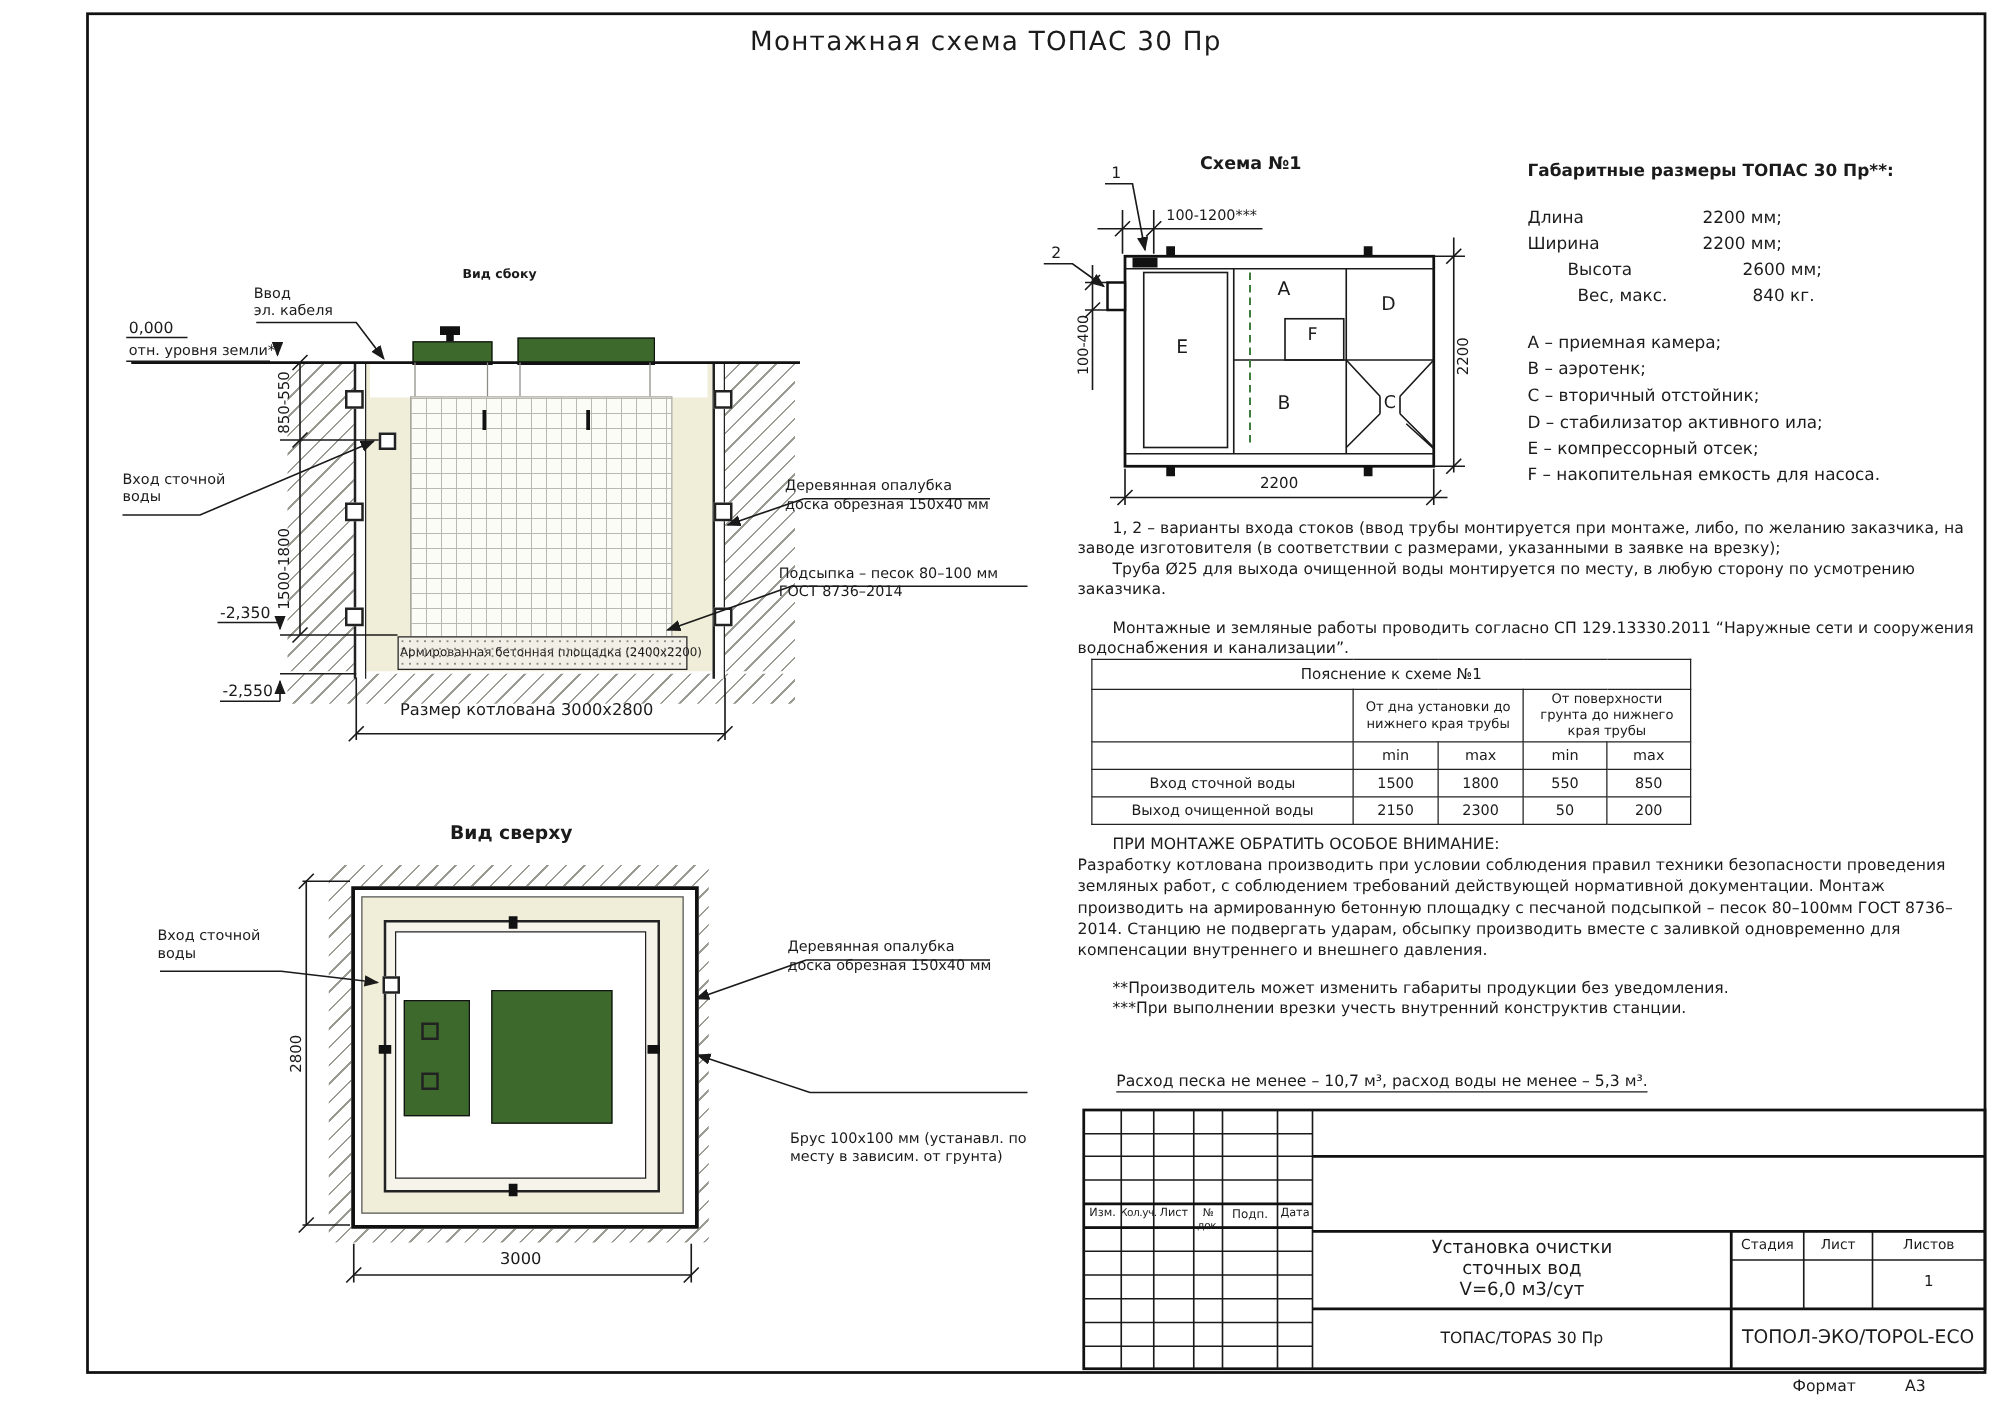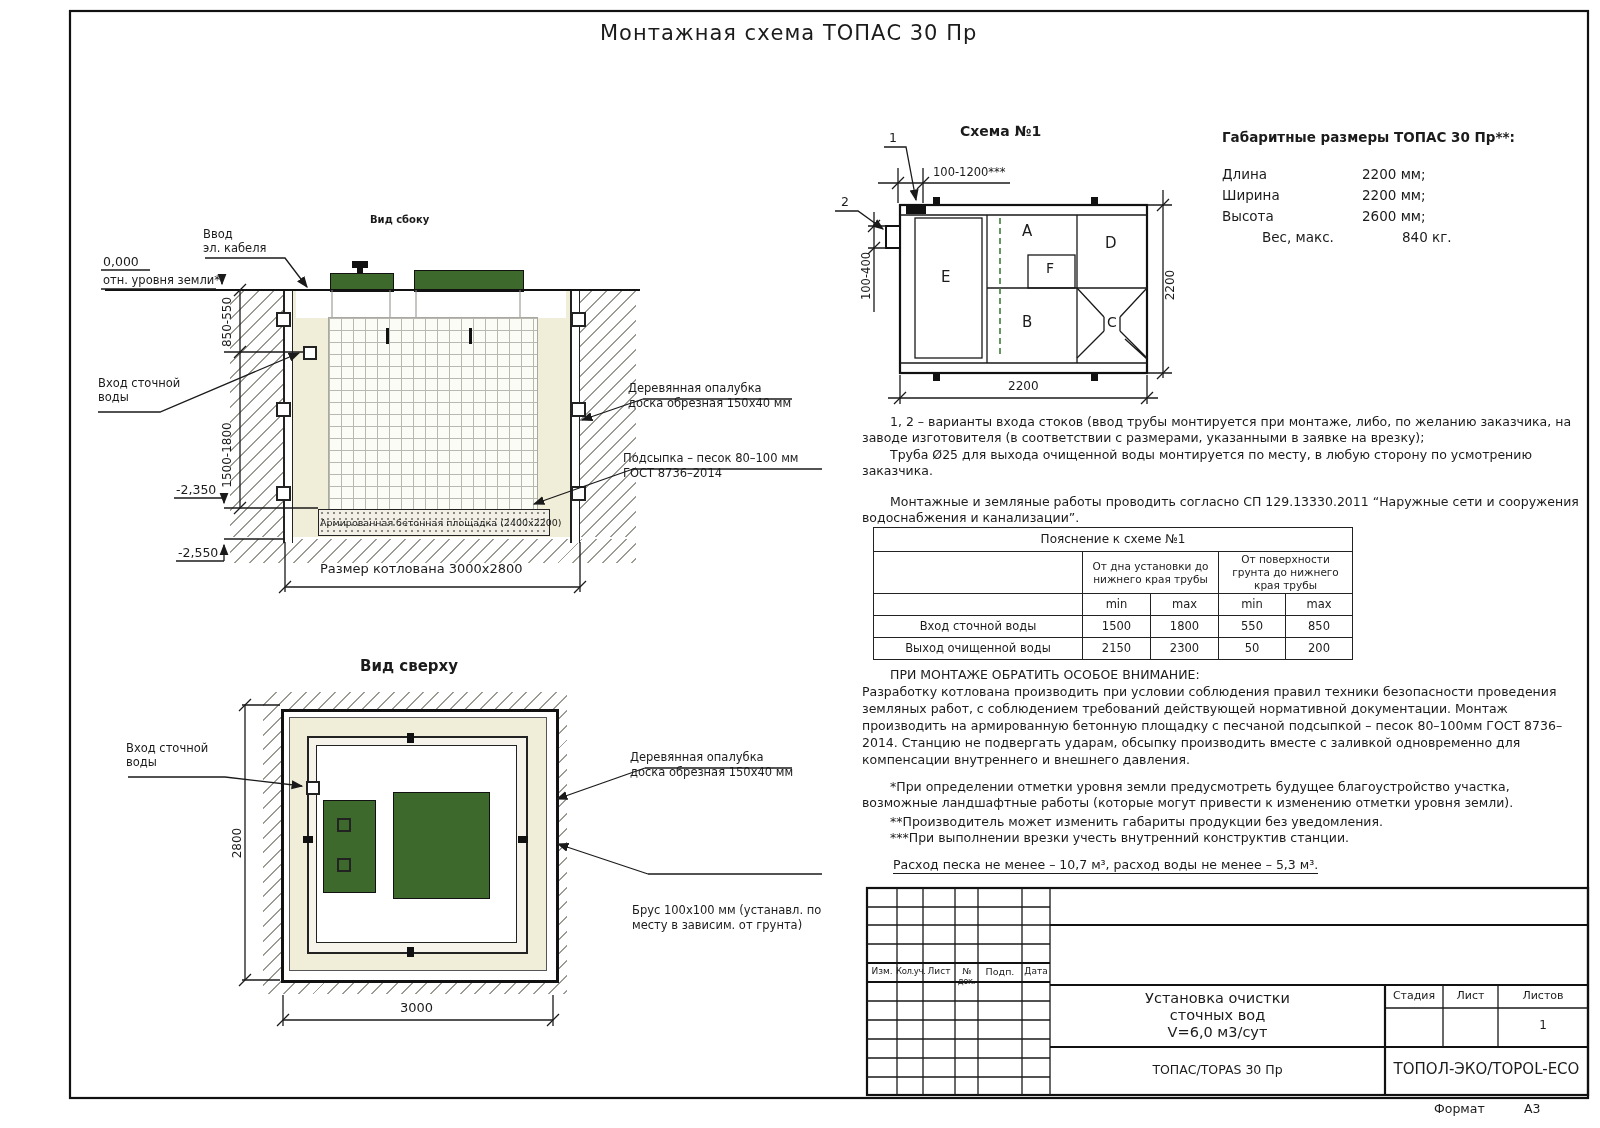--- a/index.html
+++ b/index.html
@@ -218,27 +218,35 @@
   <div class="t" style="left:1222px;top:164px;width:310px;font-size:13.5px;line-height:21px;">
     <div style="display:flex;">
         <span style="width:140px;">Длина</span>
         <span>2200 мм;</span>
       </div>
     <div style="display:flex;">
         <span style="width:140px;">Ширина</span>
         <span>2200 мм;</span>
       </div>
     <div style="display:flex;">
-        <span style="width:140px;">Высота</span>
+        <span style="width:140px;margin-left:32px;">Высота</span>
         <span>2600 мм;</span>
       </div>
     <div style="display:flex;margin-left:40px;">
         <span style="width:140px;">Вес, макс.</span>
         <span>840 кг.</span>
       </div>
+  </div>
+  <div class="t" style="left:1222px;top:264px;font-size:13.5px;line-height:21.3px;">
+    <div>A – приемная камера;</div>
+    <div>B – аэротенк;</div>
+    <div>C – вторичный отстойник;</div>
+    <div>D – стабилизатор активного ила;</div>
+    <div>E – компрессорный отсек;</div>
+    <div>F – накопительная емкость для насоса.</div>
   </div>
 
   <div class="t wrap" style="left:862px;top:414px;width:722px;font-size:12.5px;line-height:15.5px;">
     <div style="text-indent:28px;">1, 2 – варианты входа  стоков (ввод трубы монтируется при монтаже, либо, по желанию заказчика, на заводе изготовителя (в соответствии с размерами, указанными в заявке на врезку);</div>
     <div style="text-indent:28px;margin-top:2px;">Труба Ø25 для выхода очищенной воды монтируется по месту, в любую сторону по усмотрению заказчика.</div>
     <div style="text-indent:28px;margin-top:16px;">Монтажные и земляные работы проводить согласно СП 129.13330.2011 “Наружные сети и сооружения водоснабжения и канализации”.</div>
   </div>
 
   <table class="expl">
     <colgroup>
@@ -280,21 +288,20 @@
     </tr>
   </tbody>
     </table>
 
   <div class="t wrap" style="left:862px;top:666px;width:726px;font-size:12.5px;line-height:17px;">
     <div style="text-indent:28px;">ПРИ МОНТАЖЕ ОБРАТИТЬ ОСОБОЕ ВНИМАНИЕ:</div>
     <div>Разработку котлована производить при условии соблюдения правил техники безопасности проведения земляных работ, с соблюдением требований действующей нормативной документации.  Монтаж производить на армированную бетонную площадку с песчаной подсыпкой – песок 80–100мм ГОСТ 8736–2014. Станцию не подвергать ударам, обсыпку производить вместе с заливкой одновременно для компенсации внутреннего и внешнего давления.</div>
   </div>
 
   <div class="t wrap" style="left:862px;top:779px;width:726px;font-size:12.5px;line-height:16px;">
-    <div style="text-indent:28px;">*При определении отметки уровня земли предусмотреть будущее благоустройство участка, возможные ландшафтные работы (которые могут привести к изменению отметки уровня земли).</div>
     <div style="text-indent:28px;margin-top:3px;">**Производитель может изменить габариты продукции без уведомления.</div>
     <div style="text-indent:28px;">***При выполнении врезки учесть внутренний конструктив станции.</div>
   </div>
   <div class="t" style="left:893px;top:857px;font-size:12.5px;">
     <span class="under">Расход песка не менее – 10,7 м³, расход воды не менее – 5,3 м³.</span>
   </div>
 
   <div class="tb-txt" style="left:867px;top:966px;width:30px;font-size:9px;">Изм.</div>
   <div class="tb-txt" style="left:896px;top:966px;width:28px;font-size:8.5px;letter-spacing:-0.4px;">Кол.уч.</div>
   <div class="tb-txt" style="left:923px;top:966px;width:32px;font-size:9px;">Лист</div>

